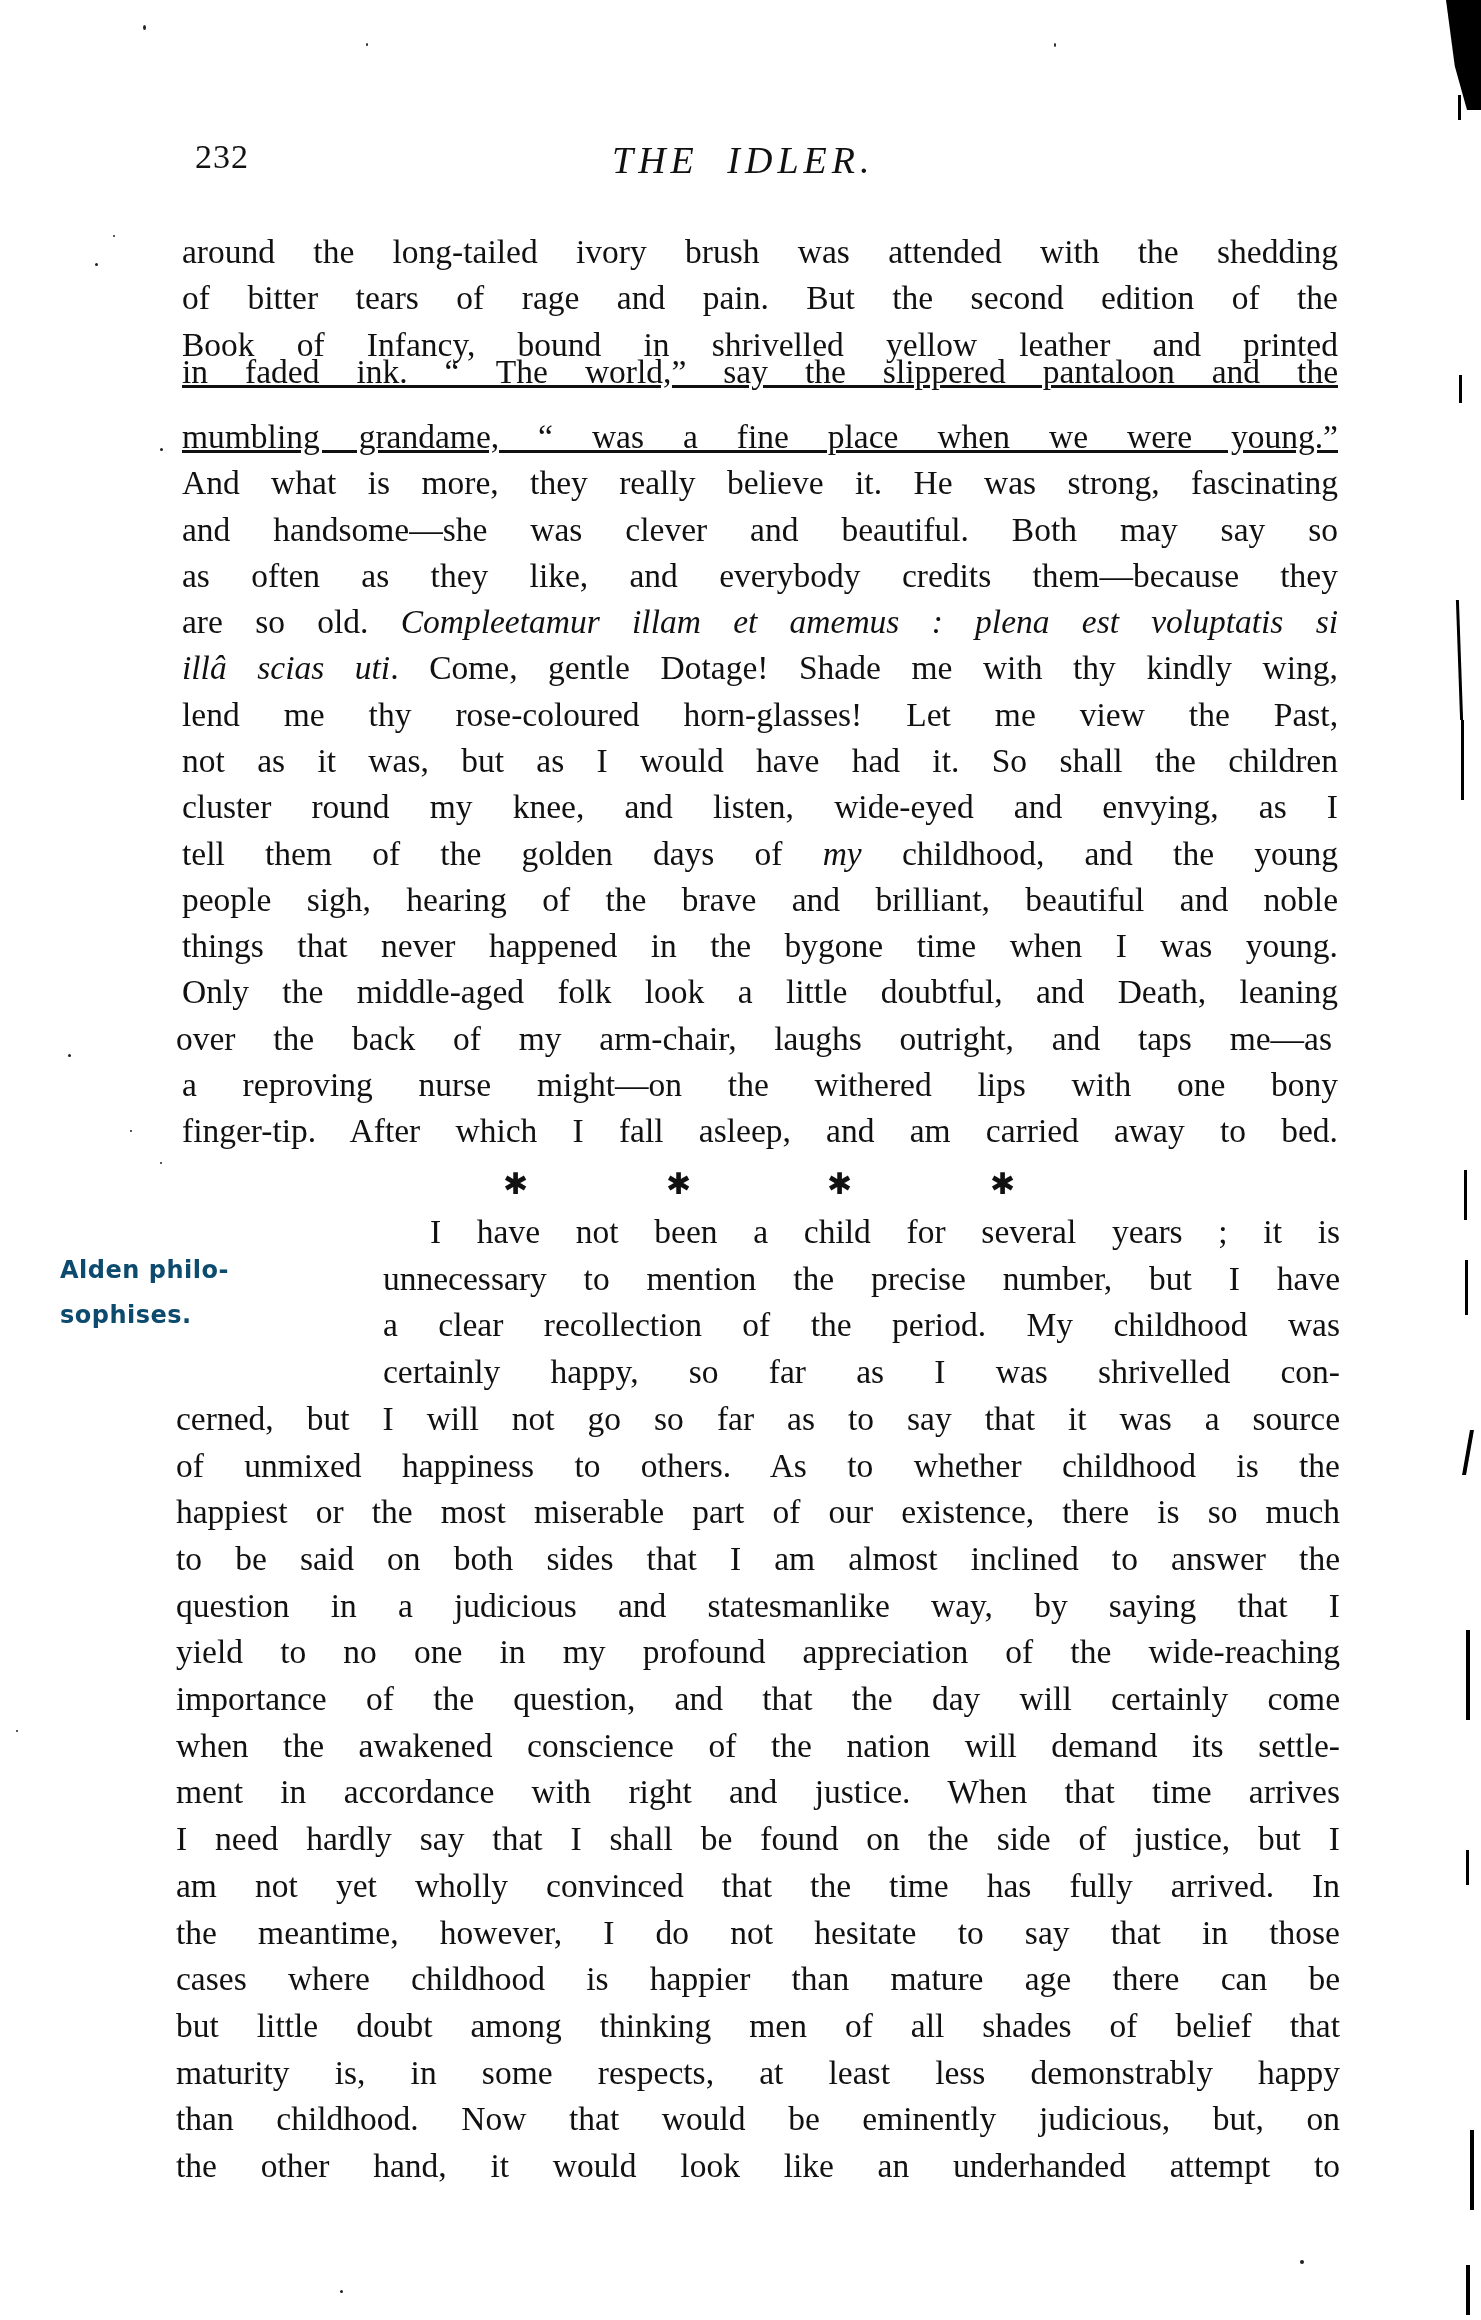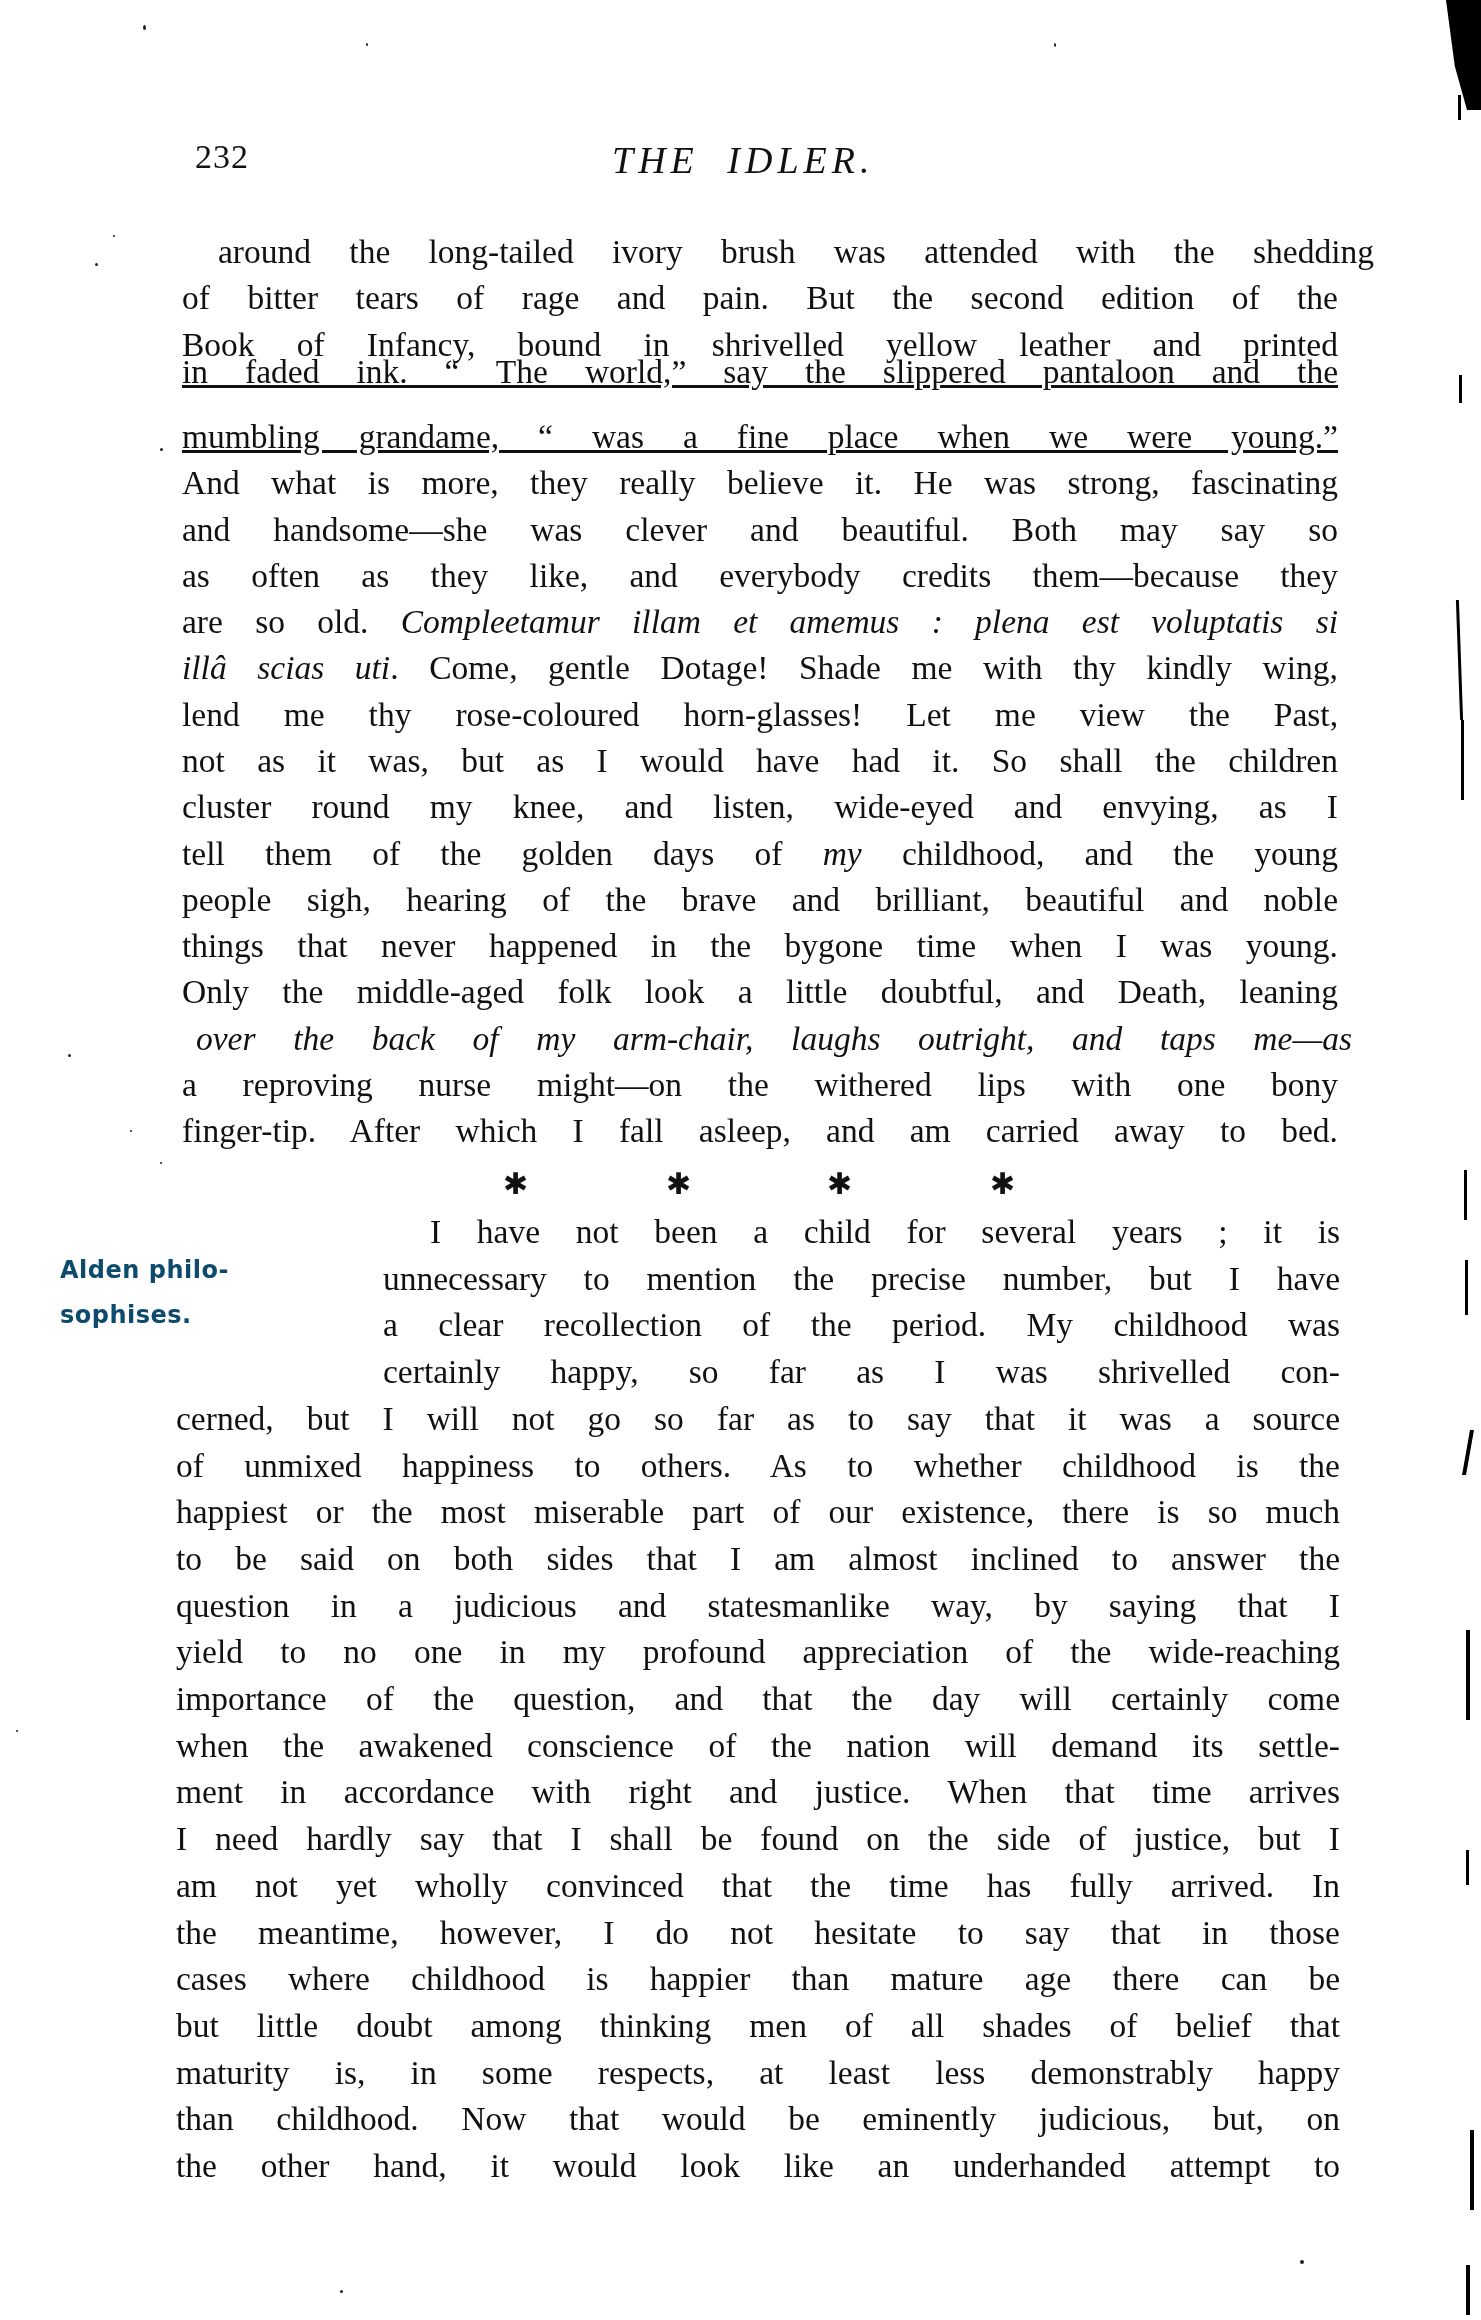--- a/index.html
+++ b/index.html
@@ -28,38 +28,38 @@
   .speck { position: absolute; background: #222; border-radius: 50%; }
 </style>
 </head>
 <body>
 
 <div class="page">
   <div class="running-head page-number">232</div>
   <div class="running-head page-title">THE IDLER.</div>
 
   <div id="para1">
-      <div class="line" style="left: 182px; width: 1156px; top: 232px; margin-left: 36px;"><span>around the long-tailed ivory brush was attended with the shedding</span></div>
+      <div class="line" style="left: 182px; width: 1156px; top: 232px;"><span>around the long-tailed ivory brush was attended with the shedding</span></div>
       <div class="line" style="left: 182px; width: 1156px; top: 278.27px;"><span>of bitter tears of rage and pain.  But the second edition of the</span></div>
       <div class="line" style="left: 182px; width: 1156px; top: 324.54px;"><span>Book of Infancy, bound in shrivelled yellow leather and printed</span></div>
       <div class="line" style="left: 182px; width: 1156px; top: 352px; text-decoration: underline;"><span>in faded ink.  “ The world,” say the slippered pantaloon and the</span></div>
       <div class="line" style="left: 182px; width: 1156px; top: 417.08px; text-decoration: underline;"><span>mumbling grandame, “ was a fine place when we were young.”</span></div>
       <div class="line" style="left: 182px; width: 1156px; top: 463.35px;"><span>And what is more, they really believe it.  He was strong, fascinating</span></div>
       <div class="line" style="left: 182px; width: 1156px; top: 509.62px;"><span>and handsome—she was clever and beautiful.  Both may say so</span></div>
       <div class="line" style="left: 182px; width: 1156px; top: 555.89px;"><span>as often as they like, and everybody credits them—because they</span></div>
       <div class="line" style="left: 182px; width: 1156px; top: 602.16px;"><span>are so old.  </span><span class="it">Compleetamur illam et amemus : plena est voluptatis si</span></div>
       <div class="line" style="left: 182px; width: 1156px; top: 648.43px;"><span class="it">illâ scias uti</span><span>.  Come, gentle Dotage!  Shade me with thy kindly wing,</span></div>
       <div class="line" style="left: 182px; width: 1156px; top: 694.7px;"><span>lend me thy rose-coloured horn-glasses!  Let me view the Past,</span></div>
       <div class="line" style="left: 182px; width: 1156px; top: 740.97px;"><span>not as it was, but as I would have had it.  So shall the children</span></div>
       <div class="line" style="left: 182px; width: 1156px; top: 787.24px;"><span>cluster round my knee, and listen, wide-eyed and envying, as I</span></div>
       <div class="line" style="left: 182px; width: 1156px; top: 833.51px;"><span>tell them of the golden days of </span><span class="it">my</span><span> childhood, and the young</span></div>
       <div class="line" style="left: 182px; width: 1156px; top: 879.78px;"><span>people sigh, hearing of the brave and brilliant, beautiful and noble</span></div>
       <div class="line" style="left: 182px; width: 1156px; top: 926.05px;"><span>things that never happened in the bygone time when I was young.</span></div>
       <div class="line" style="left: 182px; width: 1156px; top: 972.32px;"><span>Only the middle-aged folk look a little doubtful, and Death, leaning</span></div>
-      <div class="line" style="left: 196px; width: 1156px; top: 1018.59px; font-style: italic;"><span>over the back of my arm-chair, laughs outright, and taps me—as</span></div>
+      <div class="line" style="left: 176px; width: 1156px; top: 1018.59px;"><span>over the back of my arm-chair, laughs outright, and taps me—as</span></div>
       <div class="line" style="left: 182px; width: 1156px; top: 1064.86px;"><span>a reproving nurse might—on the withered lips with one bony</span></div>
       <div class="line" style="left: 182px; width: 1156px; top: 1111.13px;"><span>finger-tip.  After which I fall asleep, and am carried away to bed.</span></div>
     </div>
 
   <div class="stars">
     <span style="left:503px">✱</span>
     <span style="left:666px">✱</span>
     <span style="left:827px">✱</span>
     <span style="left:990px">✱</span>
   </div>

